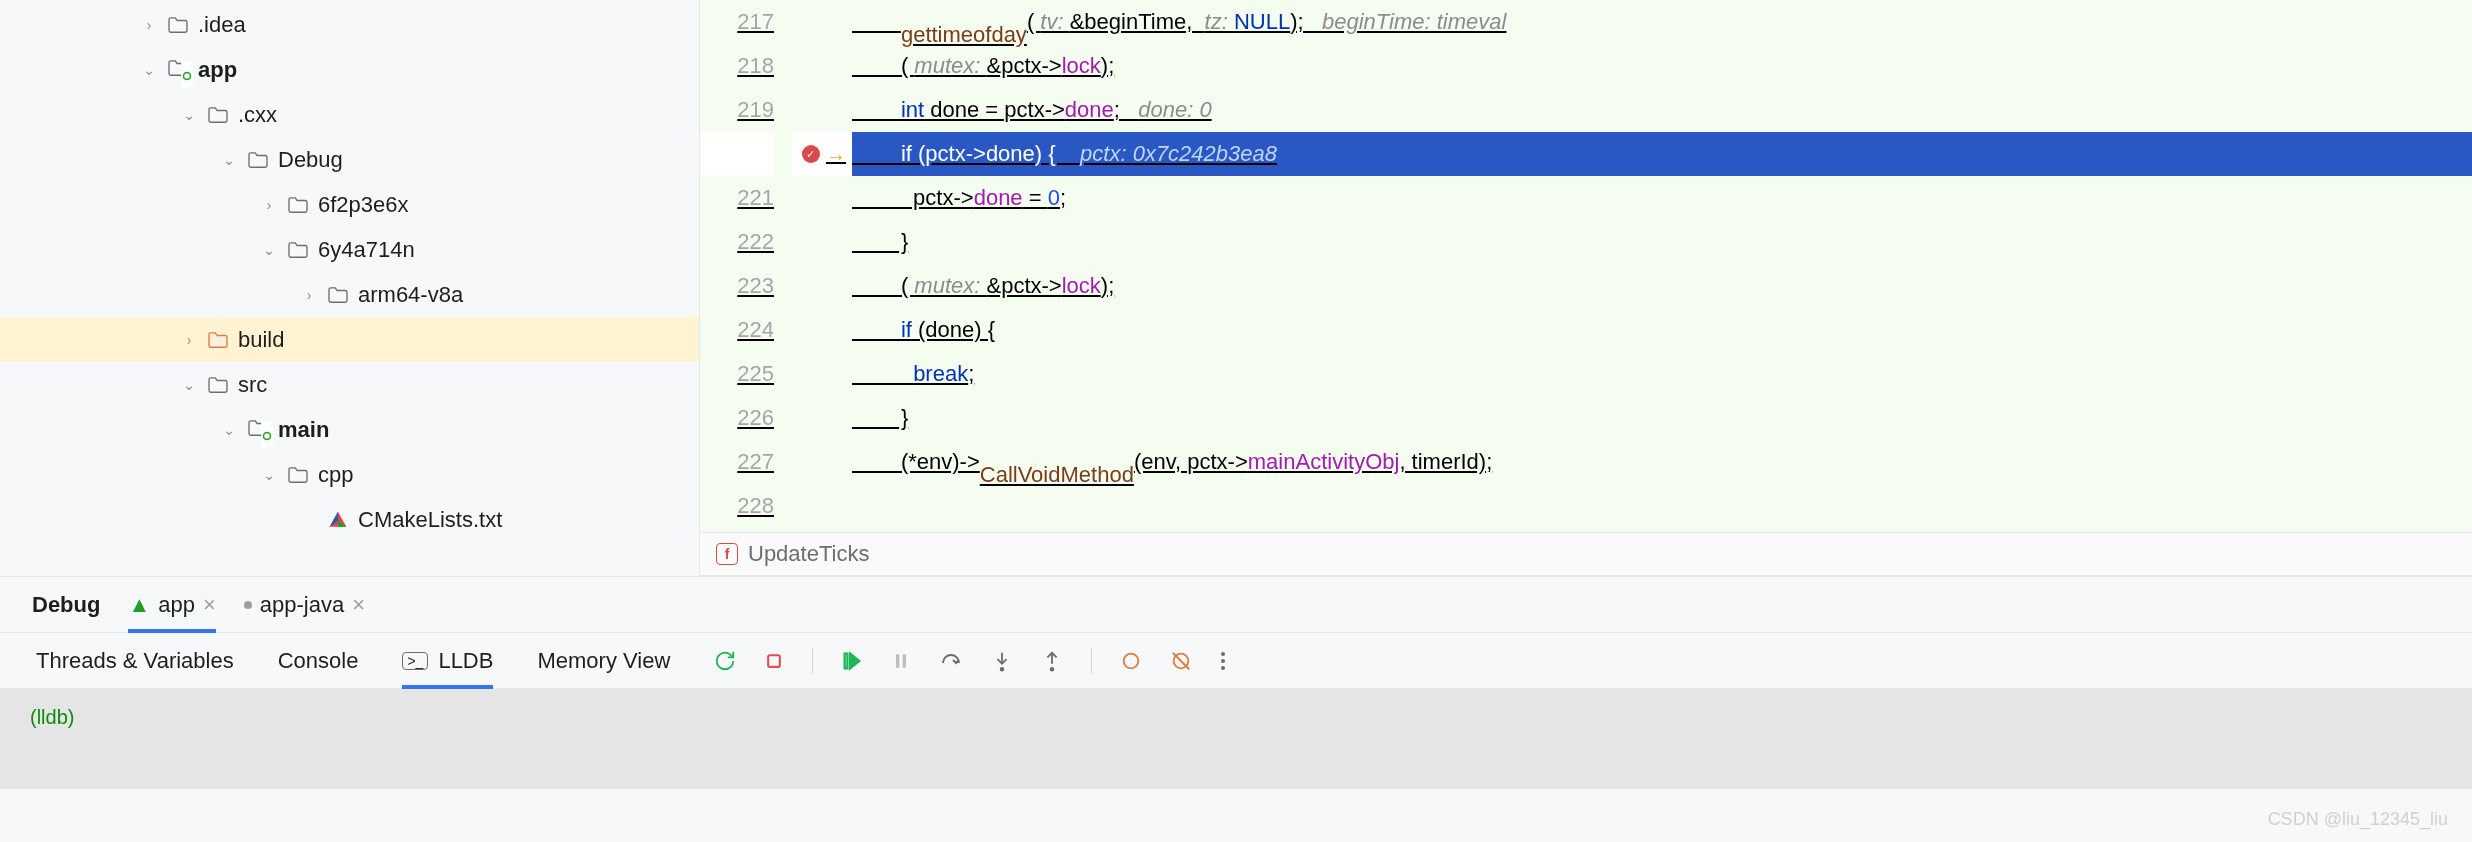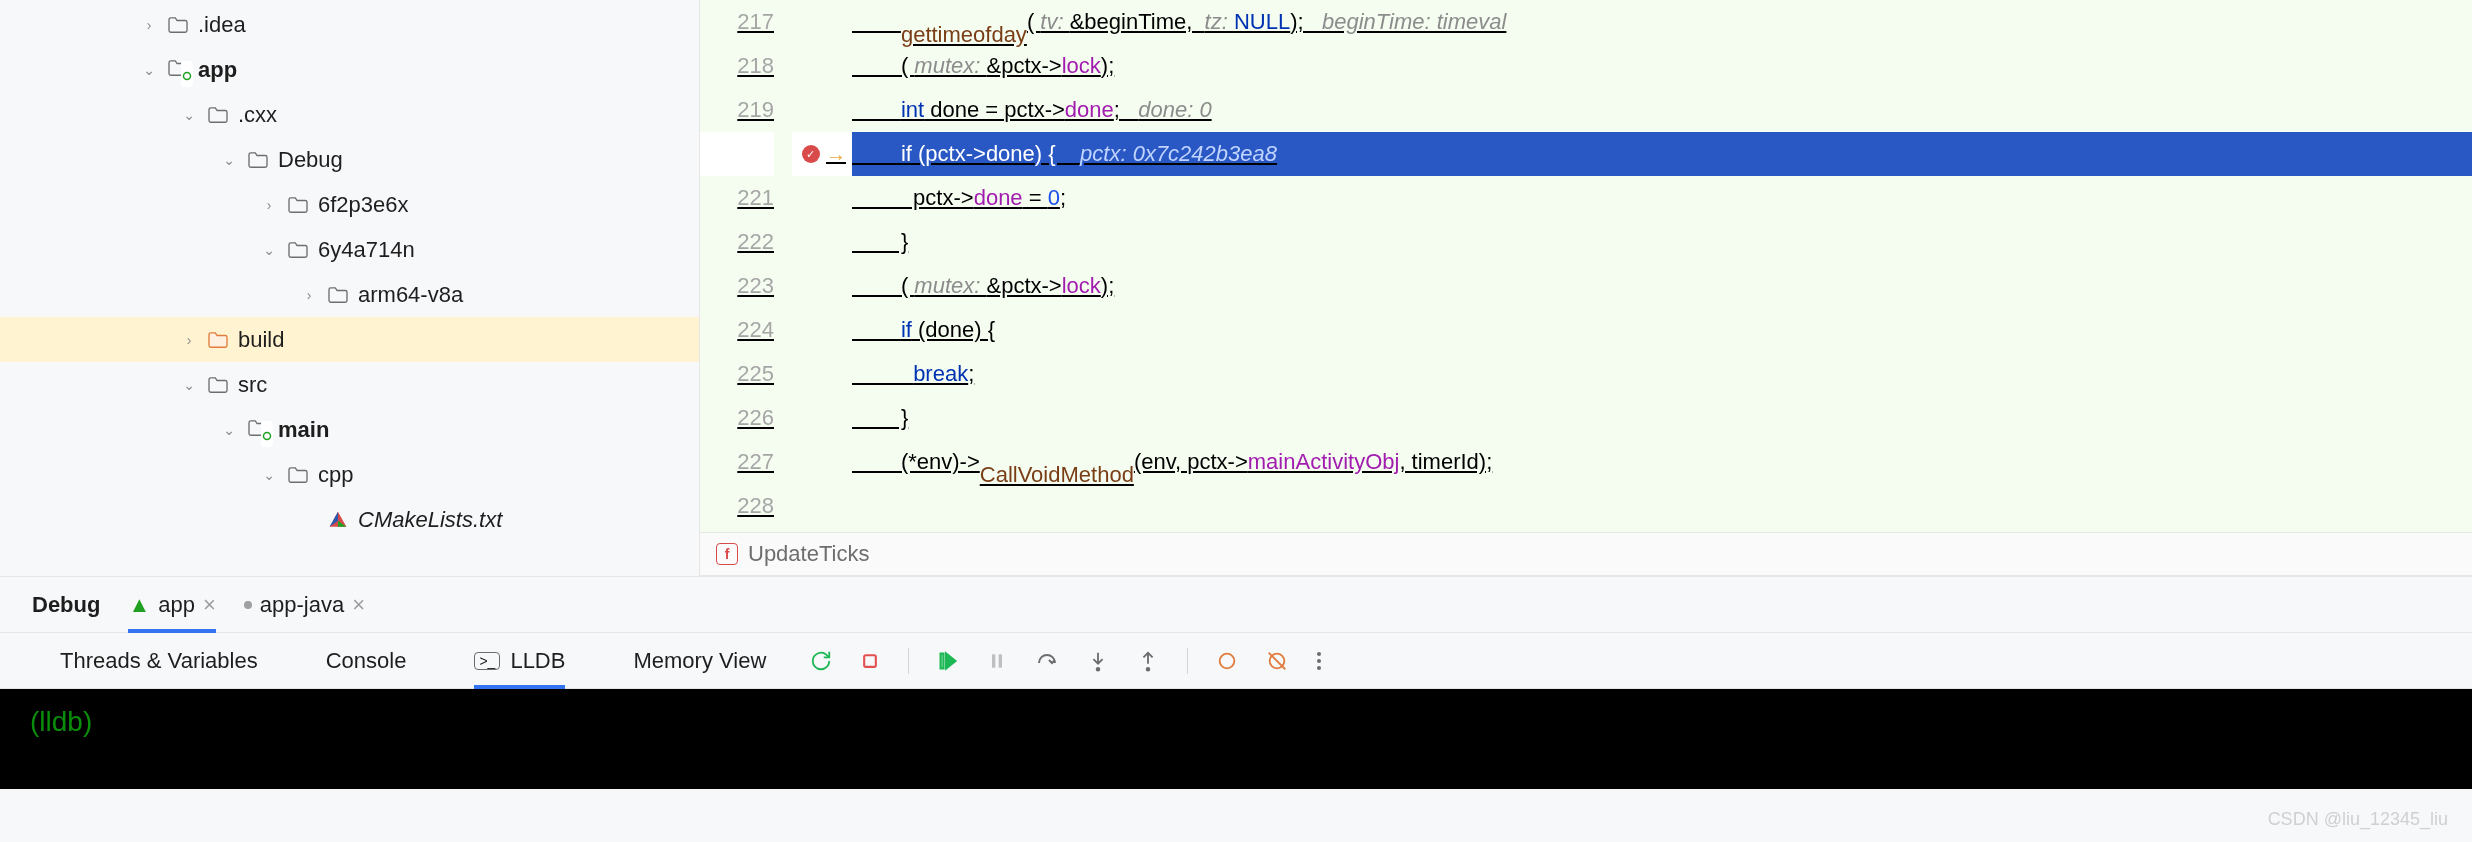--- a/index.html
+++ b/index.html
@@ -45,31 +45,31 @@
 .debug-tabs { display:flex; align-items:center; height:56px; border-bottom:1px solid #e6e6e6; padding-left:32px; gap:28px; font-size:22px; }
 .dt-title { font-weight:700; color:#1e1e1e; }
 .dt-tab { display:flex; align-items:center; gap:8px; height:56px; color:#1e1e1e; cursor:pointer; position:relative; }
 .dt-tab.on::after { content:""; position:absolute; bottom:0; left:0; right:0; height:4px; background:#3574f0; }
 .dt-x { color:#9e9e9e; cursor:pointer; }
 .dt-dot { width:8px; height:8px; border-radius:50%; background:#20a020; }
 .dt-dot.gray { background:#a0a0a0; }
 .dt-and { color:#20a020; }
 
 .tool-tabs { display:flex; align-items:center; height:56px; padding-left:36px; gap:44px; font-size:22px; border-bottom:1px solid #e6e6e6; }
-.tt { display:flex; align-items:center; gap:10px; height:56px; color:#1e1e1e; cursor:pointer; position:relative;margin-left:24px; }
+.tt { display:flex; align-items:center; gap:10px; height:56px; color:#1e1e1e; cursor:pointer; position:relative; }
 .tt.on { color:#1e1e1e; }
 .tt.on::after { content:""; position:absolute; bottom:0; left:0; right:0; height:4px; background:#3574f0; }
 .tt-icons { display:flex; align-items:center; gap:28px; }
 .sep { width:1px; height:26px; background:#d6d6d6; }
 .ticon { cursor:pointer; display:flex; align-items:center; justify-content:center; color:#6c6c6c; }
 .ticon.green { color:#1db855; }
 .ticon.red { color:#e4504f; }
 .ticon.orange { color:#e07c3e; }
 
-.console-body { padding:16px 30px; background:#000000; height:100px; font-family:Menlo,monospace; font-size:28px; color:#0a8d0a; }
+.console-body { padding:16px 30px; background:#e5e5e5; height:100px; font-family:Menlo,monospace; font-size:20px; color:#0a8d0a; }
 
 
 .wm { position:absolute; bottom:12px; right:24px; color:#d0d0d0; font-size:18px; }
 
 
 .folder { fill:none; stroke:#6e6e6e; stroke-width:1.5; }
 .folder.orange { stroke:#e07c3e; fill:#fff0e0; }
 </style>
 </head>
 <body>
@@ -172,21 +172,21 @@
       </div>
       <div class="tree-row" style="padding-left: 260px;">
         <span class="tree-chevron">⌄</span>
         <span class="tree-icon">
           <svg width="22" height="18" viewBox="0 0 24 20">
             <path class="folder " d="M2 4a2 2 0 012-2h5l2 3h9a2 2 0 012 2v9a2 2 0 01-2 2H4a2 2 0 01-2-2z"></path>
           </svg>
         </span>
         <span class="tree-label">cpp</span>
       </div>
-      <div class="tree-row" style="padding-left: 300px; font-style: italic;">
+      <div class="tree-row" style="padding-left: 300px;">
         <span class="tree-chevron"></span>
         <span class="tree-icon">
           <svg width="20" height="20" viewBox="0 0 24 24">
             <path d="M12 2L2 20h20z" fill="#d94a4a"></path>
             <path d="M12 2L2 20l10-7z" fill="#2a5ab0"></path>
             <path d="M12 13l10 7H12z" fill="#20a020"></path>
           </svg>
         </span>
         <span class="tree-label">CMakeLists.txt</span>
       </div>

